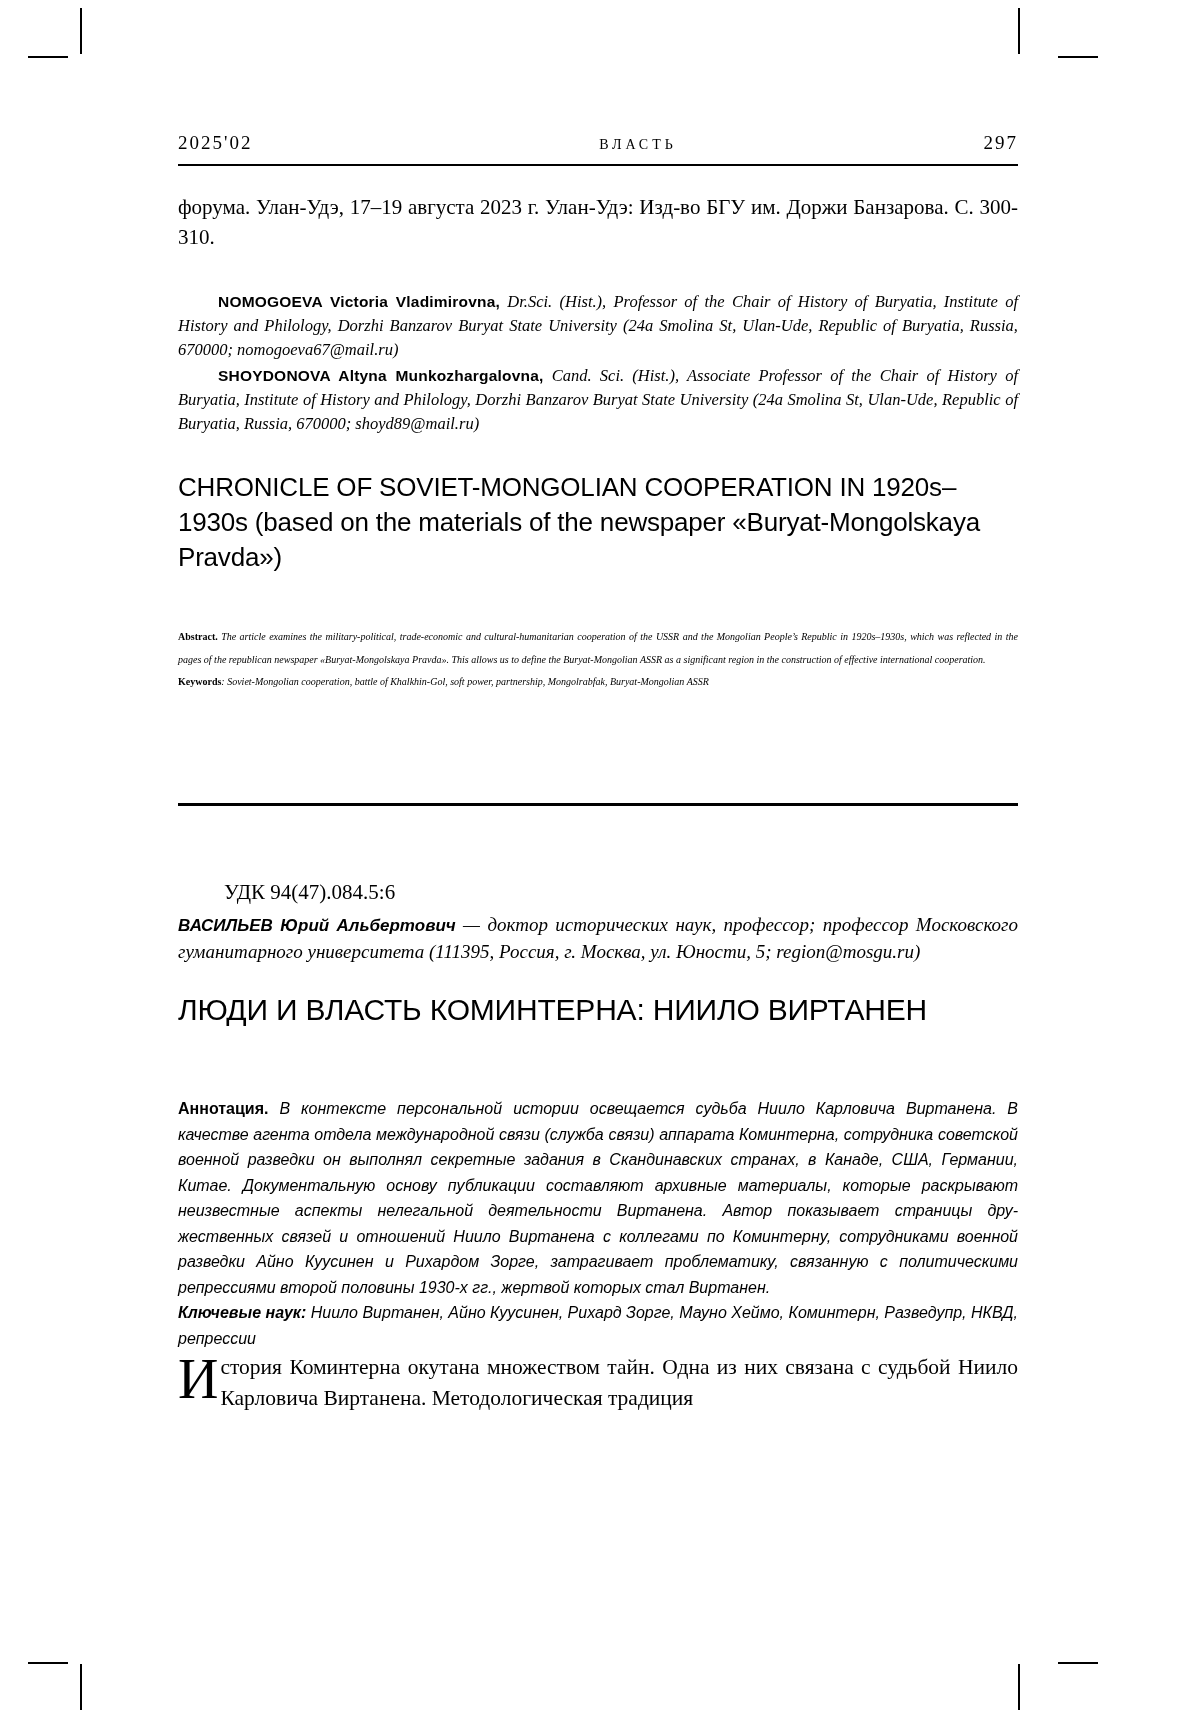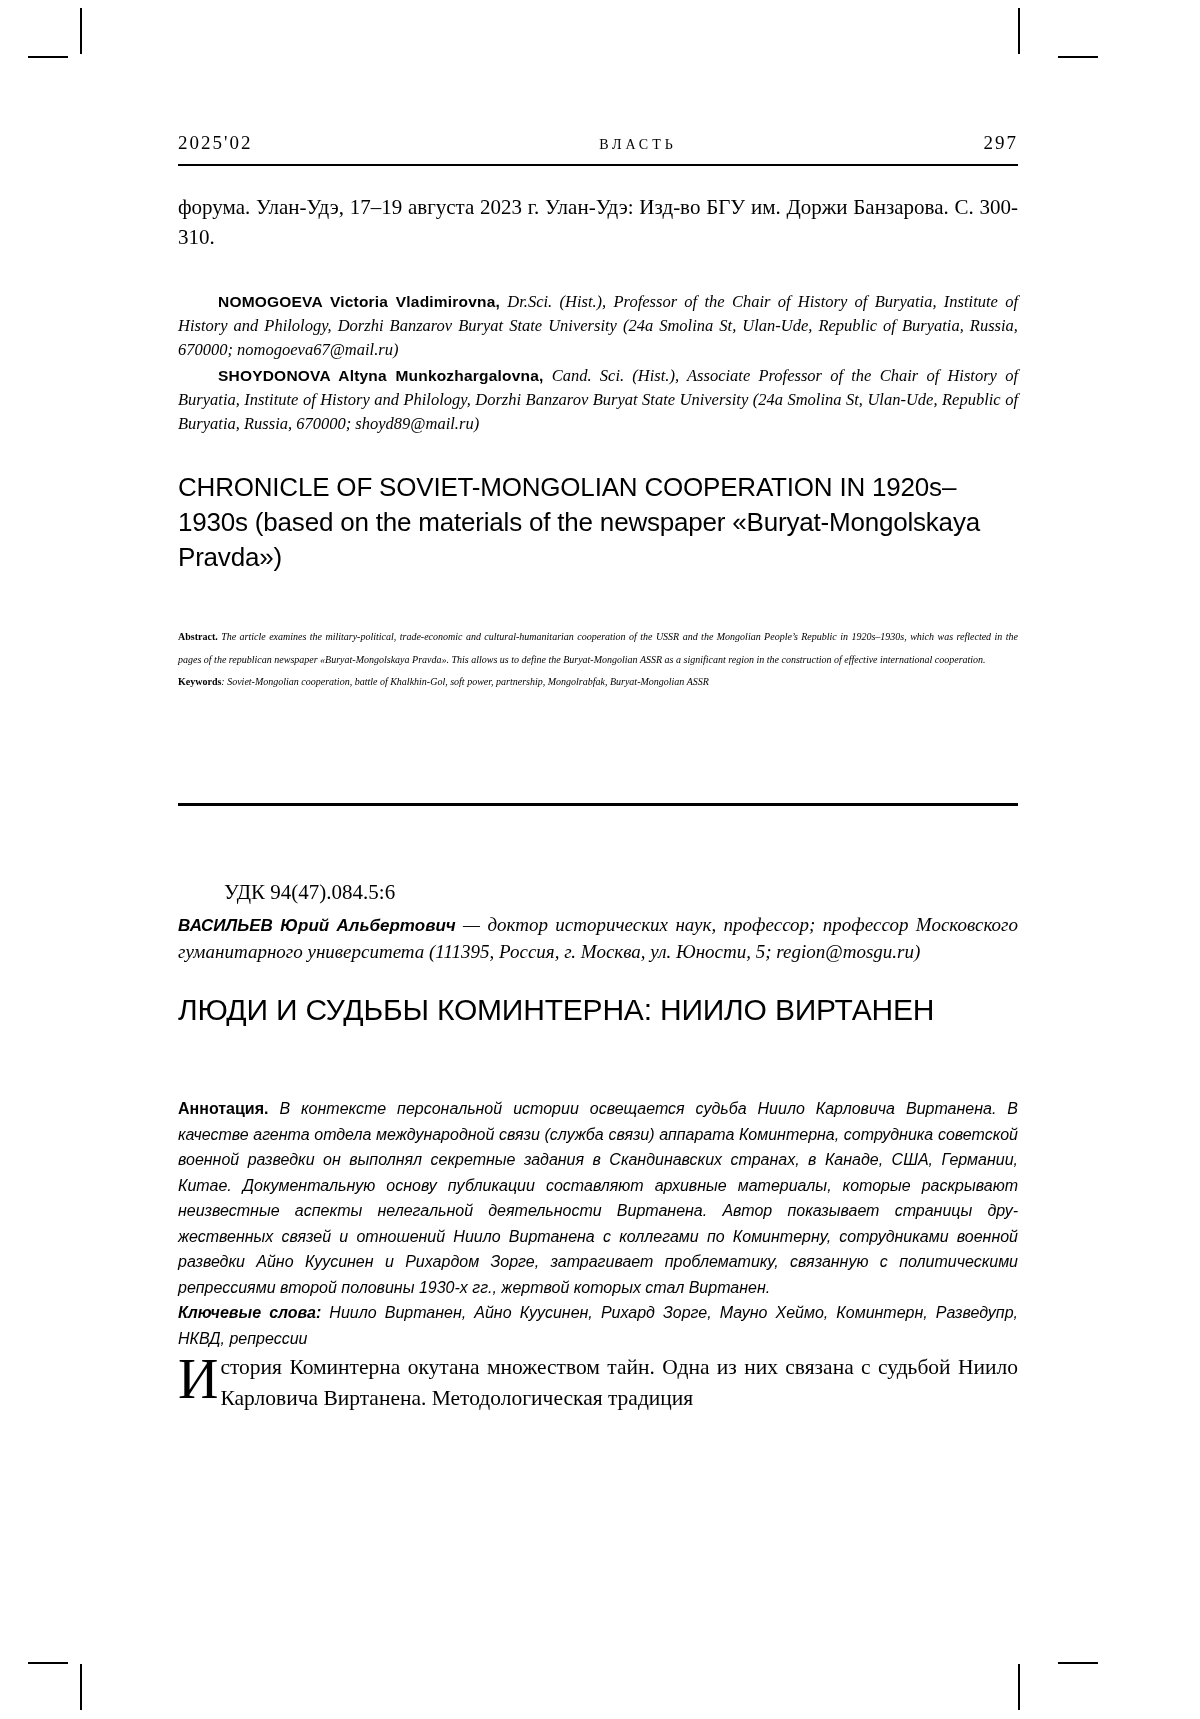--- a/index.html
+++ b/index.html
@@ -248,22 +248,22 @@
     <p><span class="lbl">Abstract.</span><span> The article examines the military-political, trade-economic and cultural-humanitarian cooperation of the USSR and the Mongolian People’s Republic in 1920s–1930s, which was reflected in the pages of the republican newspaper «Buryat-Mongolskaya Pravda». This allows us to define the Buryat-Mongolian ASSR as a significant region in the construction of effective international cooperation.</span></p>
     <p><span class="lbl">Keywords</span><span>: Soviet-Mongolian cooperation, battle of Khalkhin-Gol, soft power, partnership, Mongolrabfak, Buryat-Mongolian ASSR</span></p>
   </div>
 
   <div class="sep-rule"></div>
 
   <div class="udc">УДК 94(47).084.5:6</div>
 
   <div class="rus-author"><span class="surname">ВАСИЛЬЕВ Юрий Альбертович</span><span> — доктор исторических наук, профессор; профессор Московского гуманитарного университета (111395, Россия, г. Москва, ул. Юности, 5; region@mosgu.ru)</span></div>
 
-  <div class="rus-title">ЛЮДИ И СУДЬБЫ КОМИНТЕРНА: НИИЛО ВИРТАНЕН</div>
+  <div class="rus-title">ЛЮДИ И ВЛАСТЬ КОМИНТЕРНА: НИИЛО ВИРТАНЕН</div>
 
   <div class="rus-abstract">
     <p><span class="lbl">Аннотация.</span><span> В контексте персональной истории освещается судьба Ниило Карловича Виртанена. В качестве агента отдела международной связи (служба связи) аппарата Коминтерна, сотрудника совет­ской военной разведки он выполнял секретные задания в Скандинавских странах, в Канаде, США, Германии, Китае. Документальную основу публикации составляют архивные материалы, которые рас­крывают неизвестные аспекты нелегальной деятельности Виртанена. Автор показывает страницы дру­жественных связей и отношений Ниило Виртанена с коллегами по Коминтерну, сотрудниками военной разведки Айно Куусинен и Рихардом Зорге, затрагивает проблематику, связанную с политическими репрессиями второй половины 1930-х гг., жертвой которых стал Виртанен.</span></p>
-    <p><span class="lbl-i">Ключевые слова:</span><span> Ниило Виртанен, Айно Куусинен, Рихард Зорге, Мауно Хеймо, Коминтерн, Разведупр, НКВД, репрессии</span></p>
+    <p><span class="lbl-i">Ключевые наук:</span><span> Ниило Виртанен, Айно Куусинен, Рихард Зорге, Мауно Хеймо, Коминтерн, Разведупр, НКВД, репрессии</span></p>
   </div>
 
   <div class="body-open"><span class="dropcap">И</span><span>стория Коминтерна окутана множеством тайн. Одна из них связана с судьбой Ниило Карловича Виртанена. Методологическая традиция</span></div>
 
 </div>
 
 </body></html>

